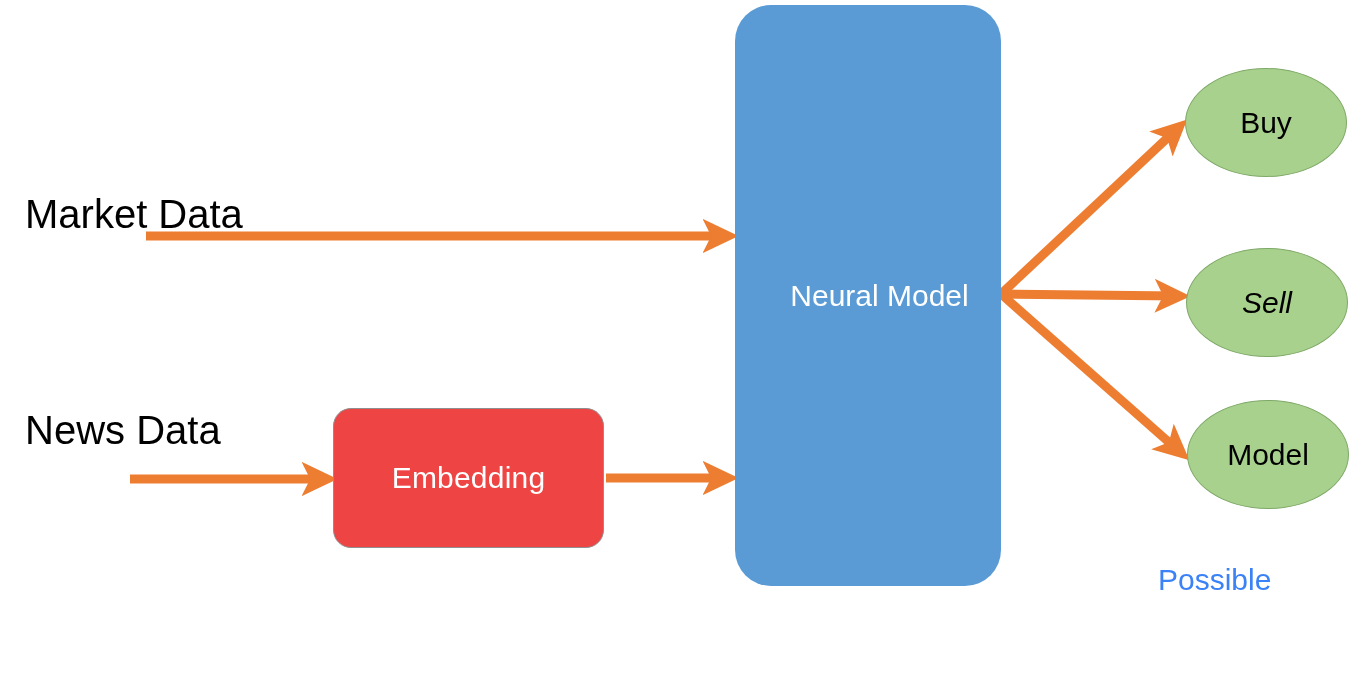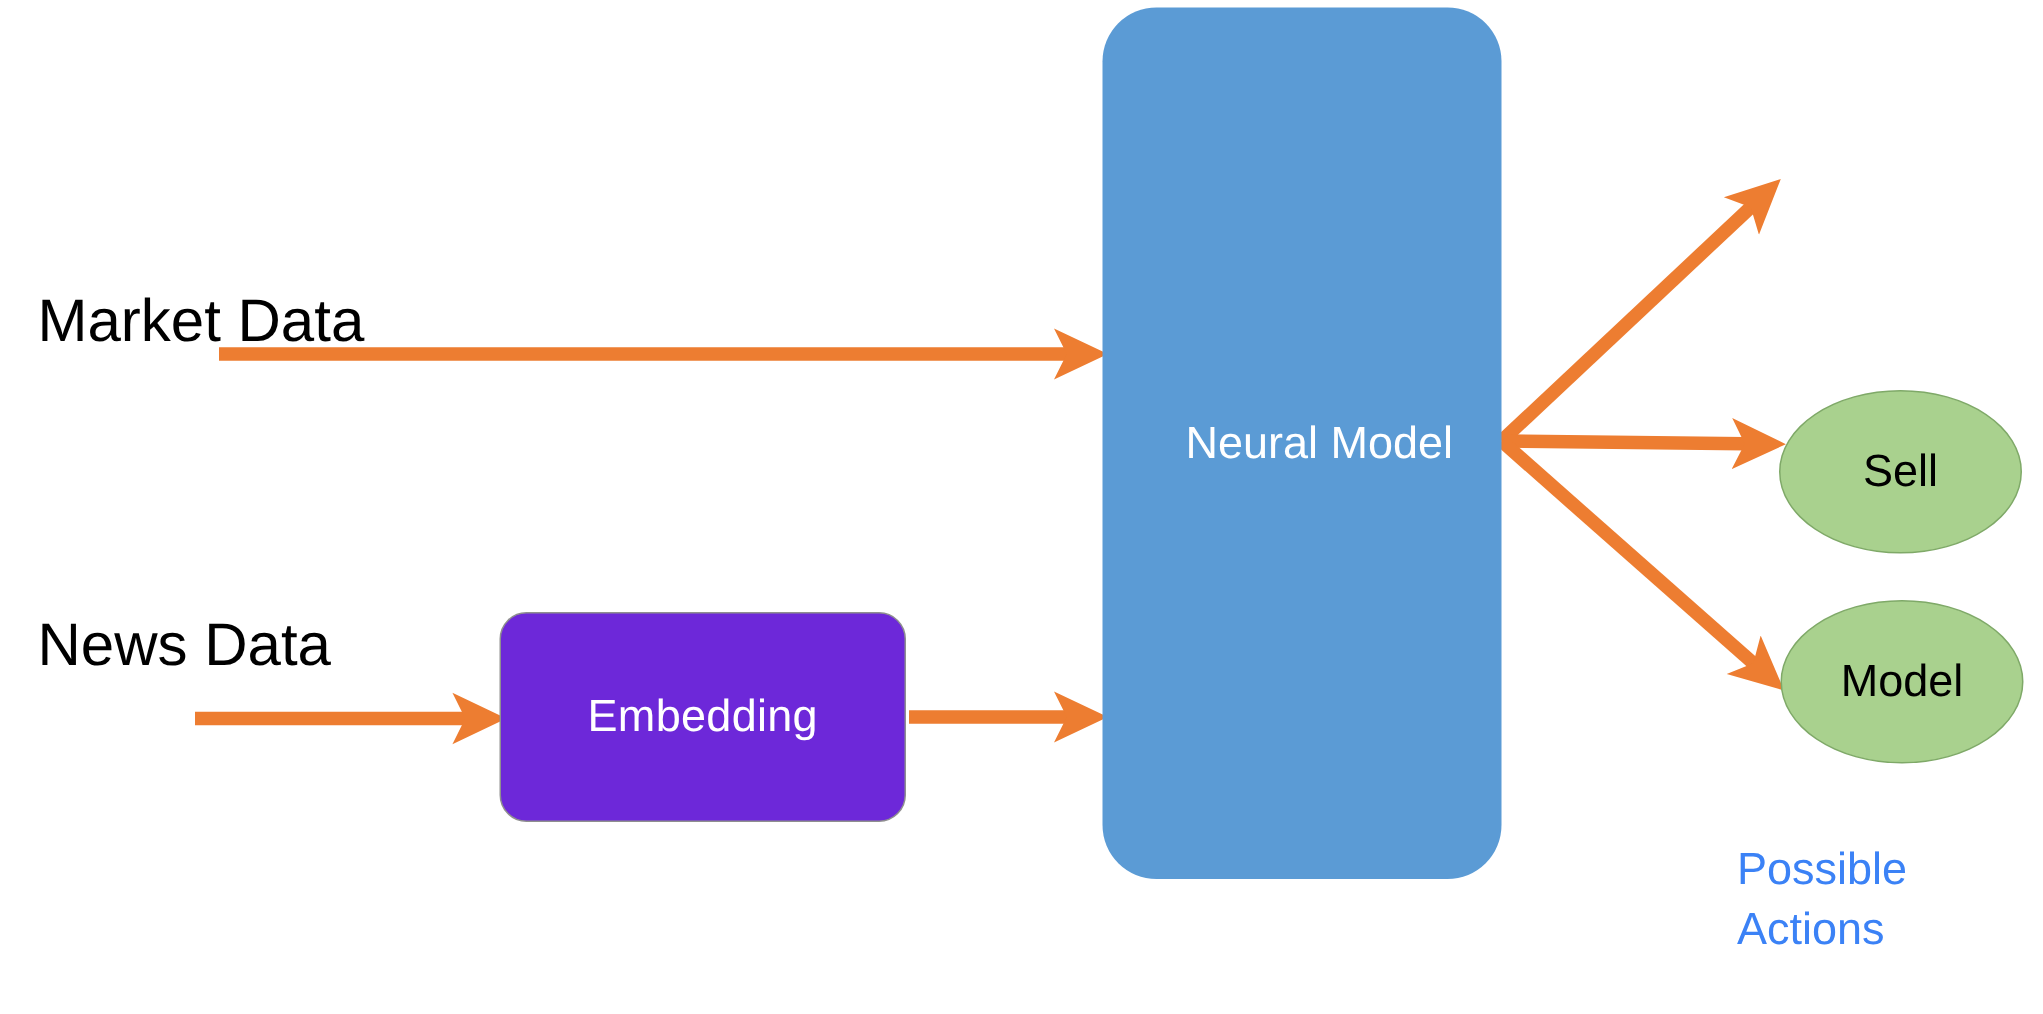--- a/index.html
+++ b/index.html
@@ -36,21 +36,21 @@
   #label-market-data { left: 25px; top: 192px; }
   #label-news-data   { left: 25px; top: 408px; }
 
   
   #node-embedding {
     position: absolute;
     left: 333px;
     top: 408px;
     width: 271px;
     height: 140px;
-    background: #6d28d9;
+    background: #ef4444;
     border: 1.5px solid #8f8f8f;
     border-radius: 18px;
     display: flex;
     align-items: center;
     justify-content: center;
     box-sizing: border-box;
   }
   #node-embedding .node-text {
     font-size: 30px;
     color: #ffffff;
@@ -89,21 +89,21 @@
     display: flex;
     align-items: center;
     justify-content: center;
     box-sizing: border-box;
   }
   .action-node .node-text {
     font-size: 30px;
     color: #000000;
   }
   #node-buy  { left: 1185px; top: 68px;  }
-  #node-sell { left: 1186px; top: 260px; }
+  #node-sell { left: 1186px; top: 248px; font-style: italic; }
   #node-hold { left: 1187px; top: 400px; }
 
   
   #caption-possible-actions {
     position: absolute;
     left: 1158px;
     top: 560px;
     width: 200px;
     font-size: 30px;
     color: #3b82f6;
@@ -141,27 +141,29 @@
   <div class="input-label" id="label-news-data">News Data</div>
 
   <div id="node-embedding">
     <span class="node-text">Embedding</span>
   </div>
 
   <div id="node-neural-model">
     <span class="node-text">Neural Model</span>
   </div>
 
+  <div class="action-node" id="node-buy">
+    <span class="node-text">Buy</span>
+  </div>
 
   <div class="action-node" id="node-sell">
     <span class="node-text">Sell</span>
   </div>
 
   <div class="action-node" id="node-hold">
     <span class="node-text">Model</span>
   </div>
 
   <div id="caption-possible-actions">
     <div>Possible</div>
-    <div>Actions</div>
   </div>
 
 </div>
 
 </body></html>

